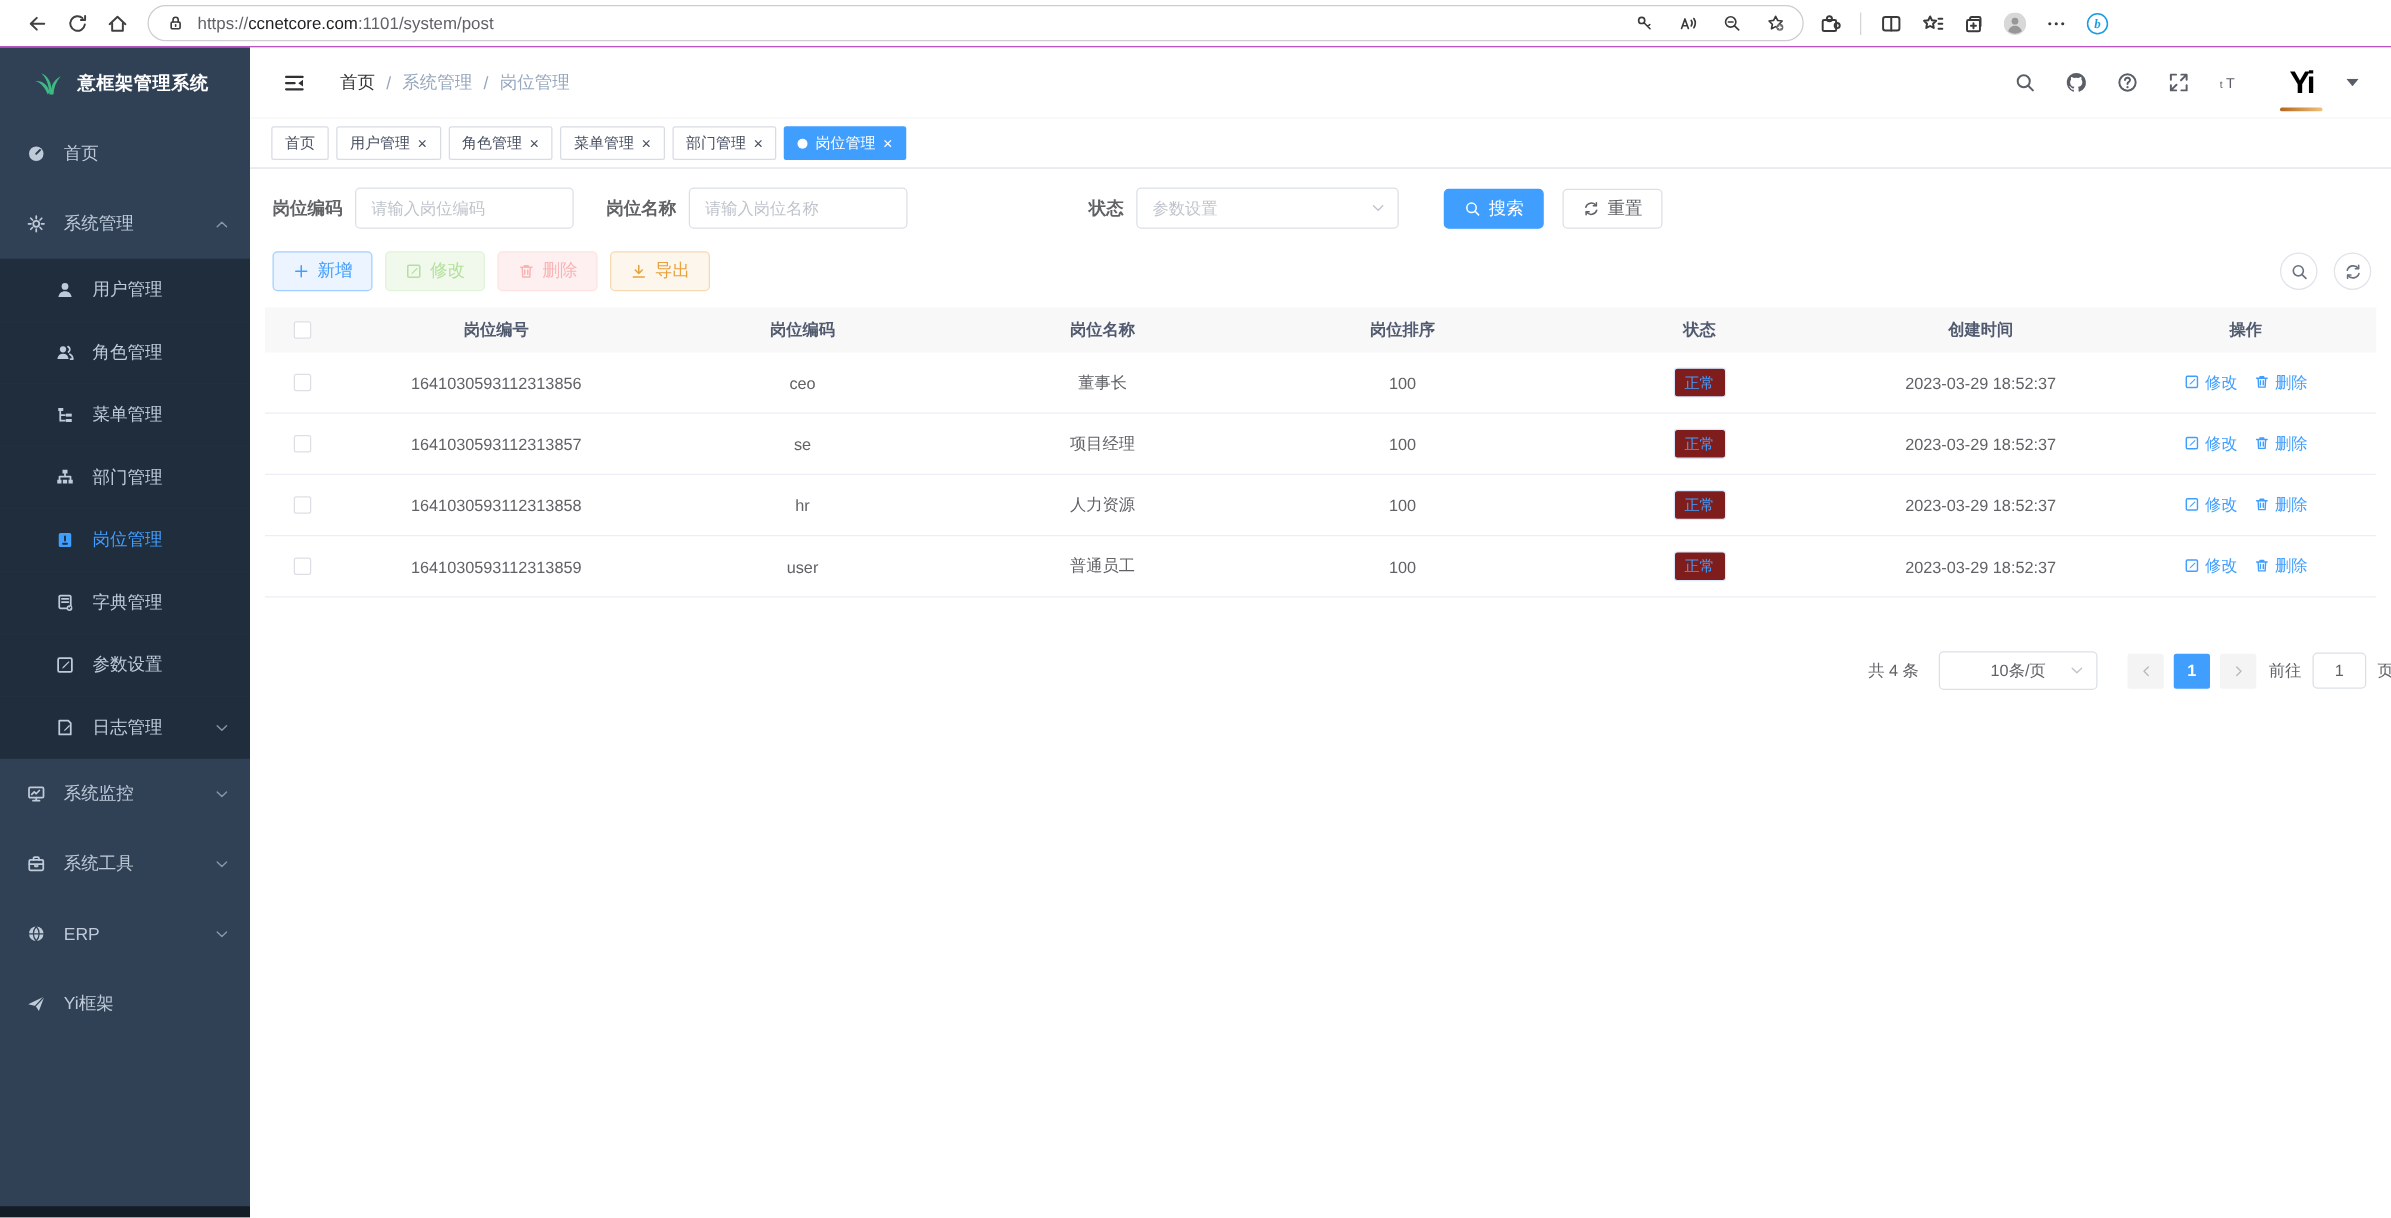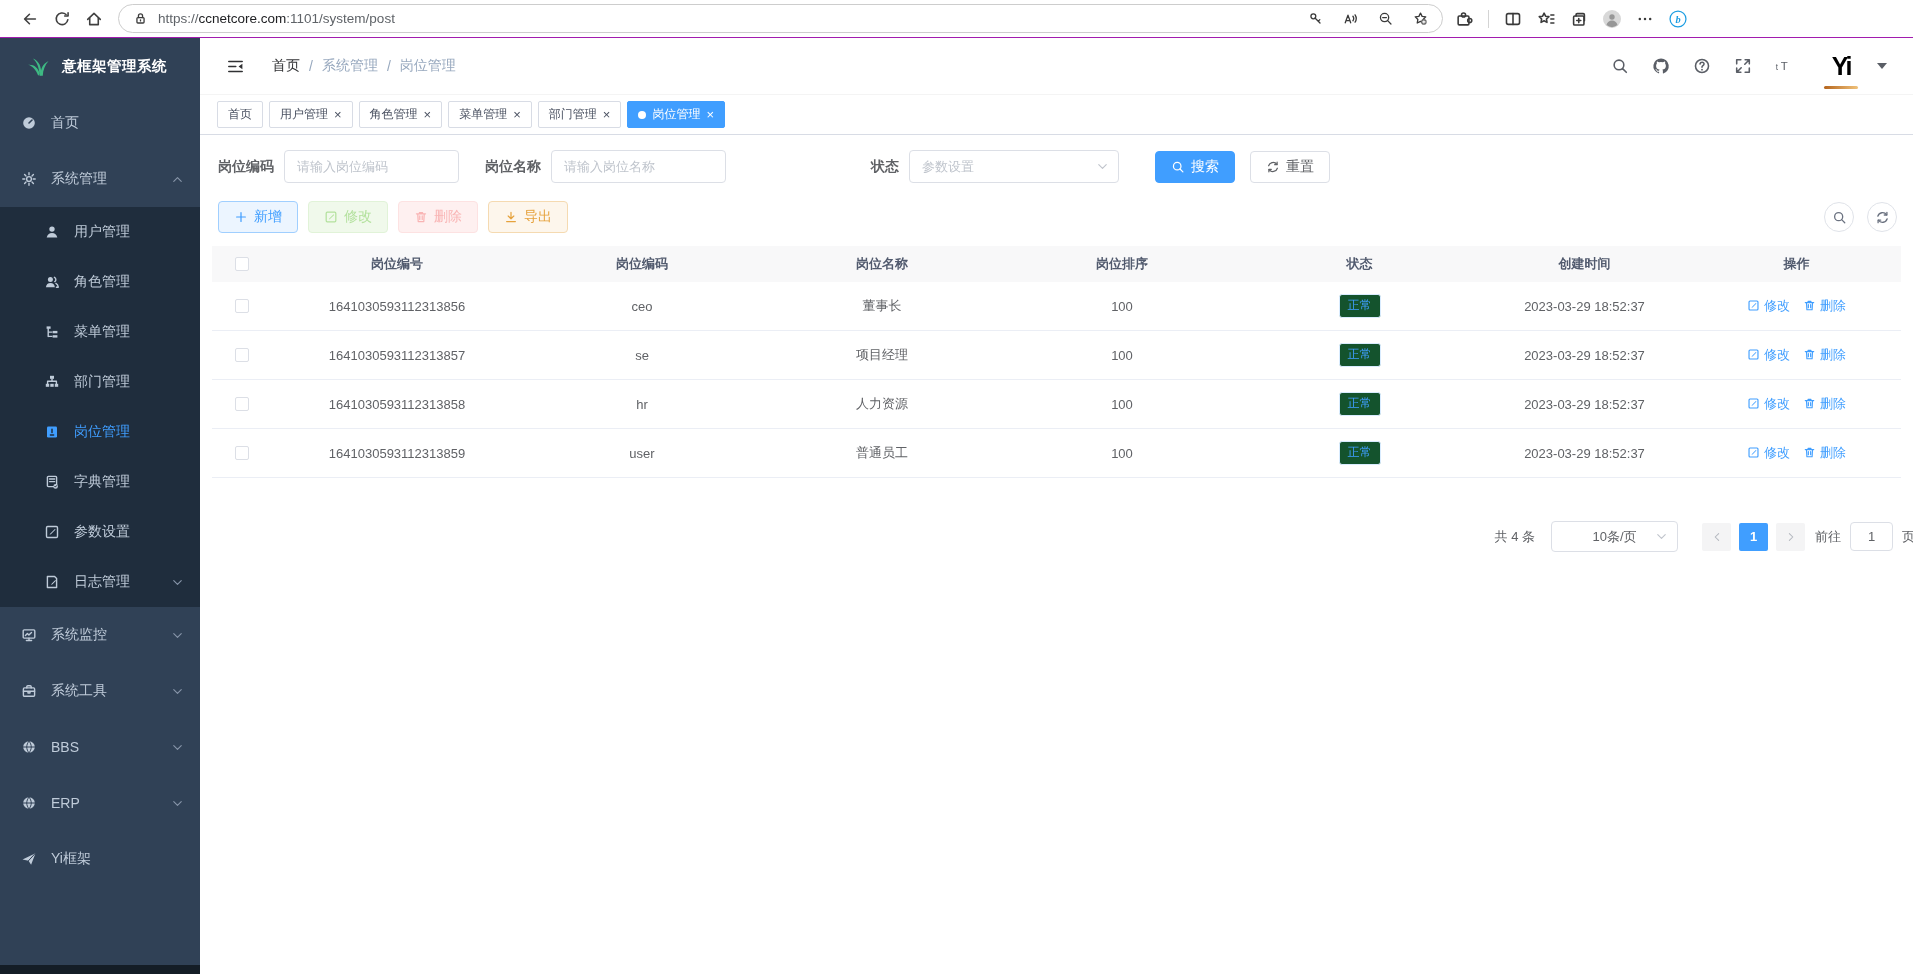--- a/index.html
+++ b/index.html
@@ -99,22 +99,22 @@
   .t-cell{flex:none;display:flex;align-items:center;justify-content:center;text-align:left;}
   .t-cell:nth-child(1){width:60px;}
   .t-cell:nth-child(2){width:250px;}
   .t-cell:nth-child(3){width:240px;}
   .t-cell:nth-child(4){width:240px;}
   .t-cell:nth-child(5){width:240px;}
   .t-cell:nth-child(6){width:235px;}
   .t-cell:nth-child(7){width:215px;}
   .t-cell:nth-child(8){flex:1;}
   .cbox{width:14px;height:14px;border:1px solid #dcdfe6;border-radius:2px;background:#fff;display:inline-block;cursor:pointer;}
-  .tag{background:#14532d;border:1px solid #d9ecff;color:#409eff;height:24px;line-height:22px;
-    padding:0 8px;border-radius:3px;font-size:12px;font-family:Liberation Mono, monospace;}
+  .tag{background:#7f1d1d;border:1px solid #d9ecff;color:#409eff;height:24px;line-height:22px;
+    padding:0 8px;border-radius:3px;font-size:12px;}
   .link{color:#409eff;display:inline-flex;align-items:center;gap:4px;cursor:pointer;font-size:13px;}
   .link + .link{margin-left:13px;}
   .link .icon svg{width:13px;height:13px;}
 
   
   .pager-row{margin-top:43px;display:flex;align-items:center;justify-content:flex-end;
     font-size:13px;color:#606266;}
   .total{margin-right:16px;}
   .size-select{width:127px;height:31px;border:1px solid #dcdfe6;border-radius:4px;position:relative;
     display:flex;align-items:center;justify-content:center;color:#606266;cursor:pointer;margin-right:20px;font-size:13px;}
@@ -387,34 +387,20 @@
             </svg>
           </span>
         </div>
         <div class="menu-item">
           <span class="icon">
             <svg viewBox="0 0 16 16" width="16" height="16" fill="none" stroke="currentColor" stroke-width="1.4" stroke-linecap="round" stroke-linejoin="round">
               <circle cx="8" cy="8" r="5.8" fill="currentColor" stroke="none"></circle>
               <path d="M2.2 8h11.6M8 2.2C4.9 5.6 4.9 10.4 8 13.8M8 2.2c3.1 3.4 3.1 8.2 0 11.6" stroke="#304156" stroke-width="1"></path>
             </svg>
           </span>
-          <span>BBS</span>
-          <span class="icon chev">
-            <svg viewBox="0 0 16 16" width="16" height="16" fill="none" stroke="currentColor" stroke-width="1.4" stroke-linecap="round" stroke-linejoin="round">
-              <path d="M3.4 5.6L8 10.2l4.6-4.6"></path>
-            </svg>
-          </span>
-        </div>
-        <div class="menu-item">
-          <span class="icon">
-            <svg viewBox="0 0 16 16" width="16" height="16" fill="none" stroke="currentColor" stroke-width="1.4" stroke-linecap="round" stroke-linejoin="round">
-              <circle cx="8" cy="8" r="5.8" fill="currentColor" stroke="none"></circle>
-              <path d="M2.2 8h11.6M8 2.2C4.9 5.6 4.9 10.4 8 13.8M8 2.2c3.1 3.4 3.1 8.2 0 11.6" stroke="#304156" stroke-width="1"></path>
-            </svg>
-          </span>
           <span>ERP</span>
           <span class="icon chev">
             <svg viewBox="0 0 16 16" width="16" height="16" fill="none" stroke="currentColor" stroke-width="1.4" stroke-linecap="round" stroke-linejoin="round">
               <path d="M3.4 5.6L8 10.2l4.6-4.6"></path>
             </svg>
           </span>
         </div>
         <div class="menu-item">
           <span class="icon">
             <svg viewBox="0 0 16 16" width="16" height="16" fill="none" stroke="currentColor" stroke-width="1.4" stroke-linecap="round" stroke-linejoin="round">

